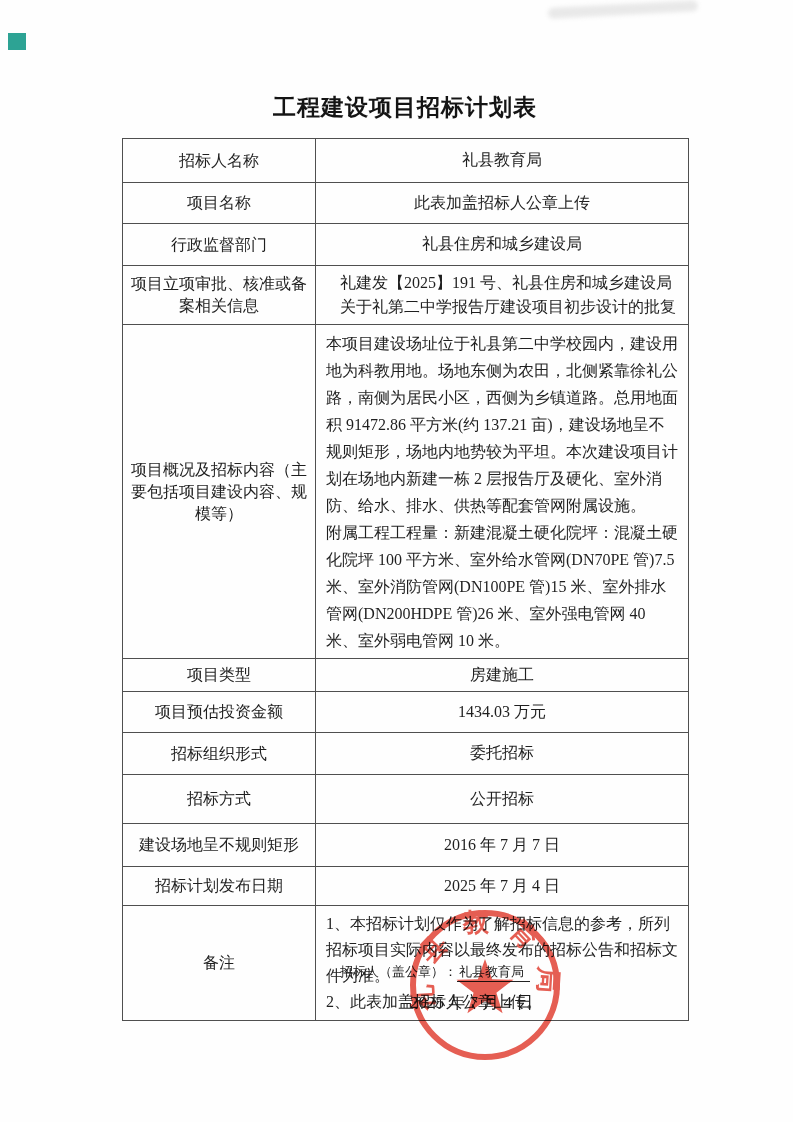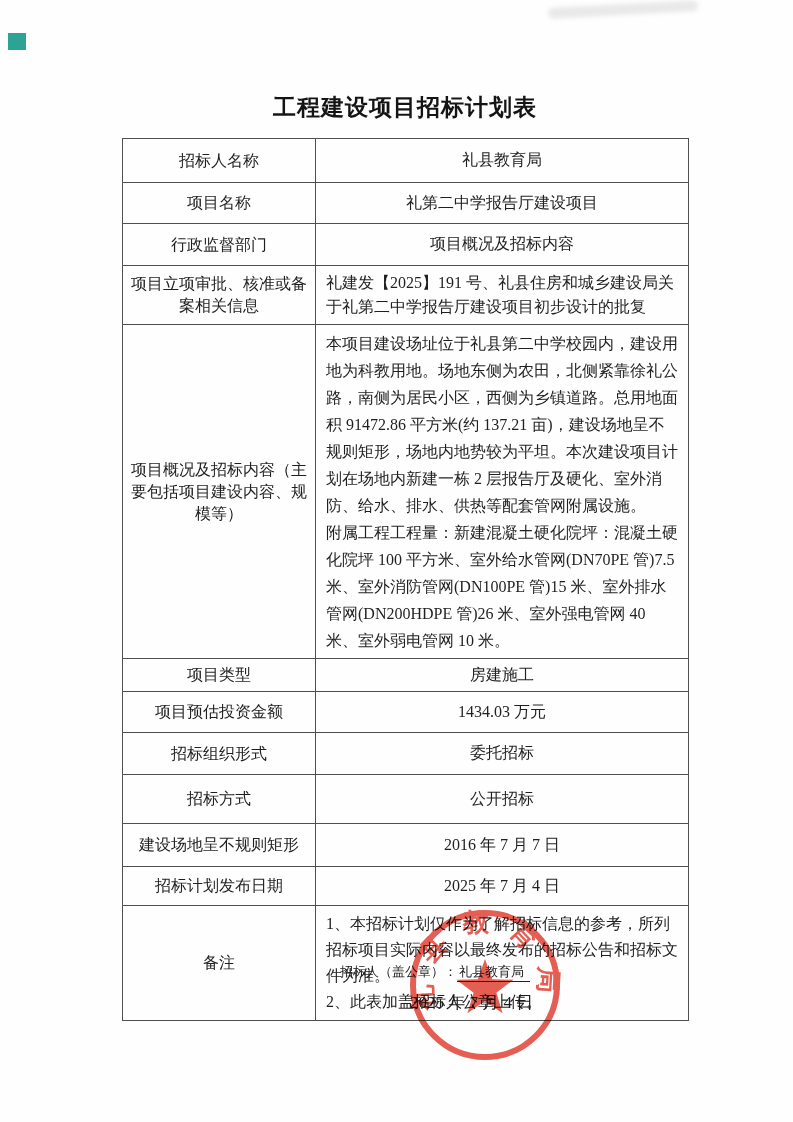--- a/index.html
+++ b/index.html
@@ -31,21 +31,21 @@
   }
   .bid-table td {
     border:1.5px solid #4f4f4f;
     font-size:16px; padding:2px 8px; vertical-align:middle;
     word-break:break-all;
   }
   .lbl { text-align:center; line-height:22px; }
   .val { text-align:center; }
   .val.left { text-align:left; padding:4px 10px; }
   .val p { margin:0; line-height:27px; }
-  .val .tight { line-height:24px; }
+  .val .tight { line-height:24px;margin-left:14px; }
   .val .remark { line-height:26px; }
   tr.rh1  td{height:39px} tr.rh2  td{height:36px} tr.rh3  td{height:37px}
   tr.rh4  td{height:50px} tr.rh5  td{height:325px} tr.rh6 td{height:28px}
   tr.rh7  td{height:36px} tr.rh8  td{height:37px} tr.rh9  td{height:44px}
   tr.rh10 td{height:38px} tr.rh11 td{height:34px} tr.rh12 td{height:106px}
   .sig-line {
     position:absolute; top:963px; left:340px; font-size:13px; color:#1c1c1c;
     white-space:nowrap;
   }
   .sig-name { border-bottom:1.5px solid #222; padding:0 6px 2px 2px; }
@@ -79,25 +79,25 @@
       <col style="width:193px">
       <col style="width:373px">
     </colgroup>
   <tbody>
     <tr class="rh1">
       <td class="lbl">招标人名称</td>
       <td class="val">礼县教育局</td>
     </tr>
     <tr class="rh2">
       <td class="lbl">项目名称</td>
-      <td class="val">礼第二中学报告厅建设项目</td>
+      <td class="val">此表加盖招标人公章上传</td>
     </tr>
     <tr class="rh3">
       <td class="lbl">行政监督部门</td>
-      <td class="val">项目概况及招标内容</td>
+      <td class="val">礼县住房和城乡建设局</td>
     </tr>
     <tr class="rh4">
       <td class="lbl">项目立项审批、核准或备案相关信息</td>
       <td class="val left">
         <p class="tight">礼建发【2025】191 号、礼县住房和城乡建设局关于礼第二中学报告厅建设项目初步设计的批复</p>
       </td>
     </tr>
     <tr class="rh5">
       <td class="lbl">项目概况及招标内容（主要包括项目建设内容、规模等）</td>
       <td class="val left">

